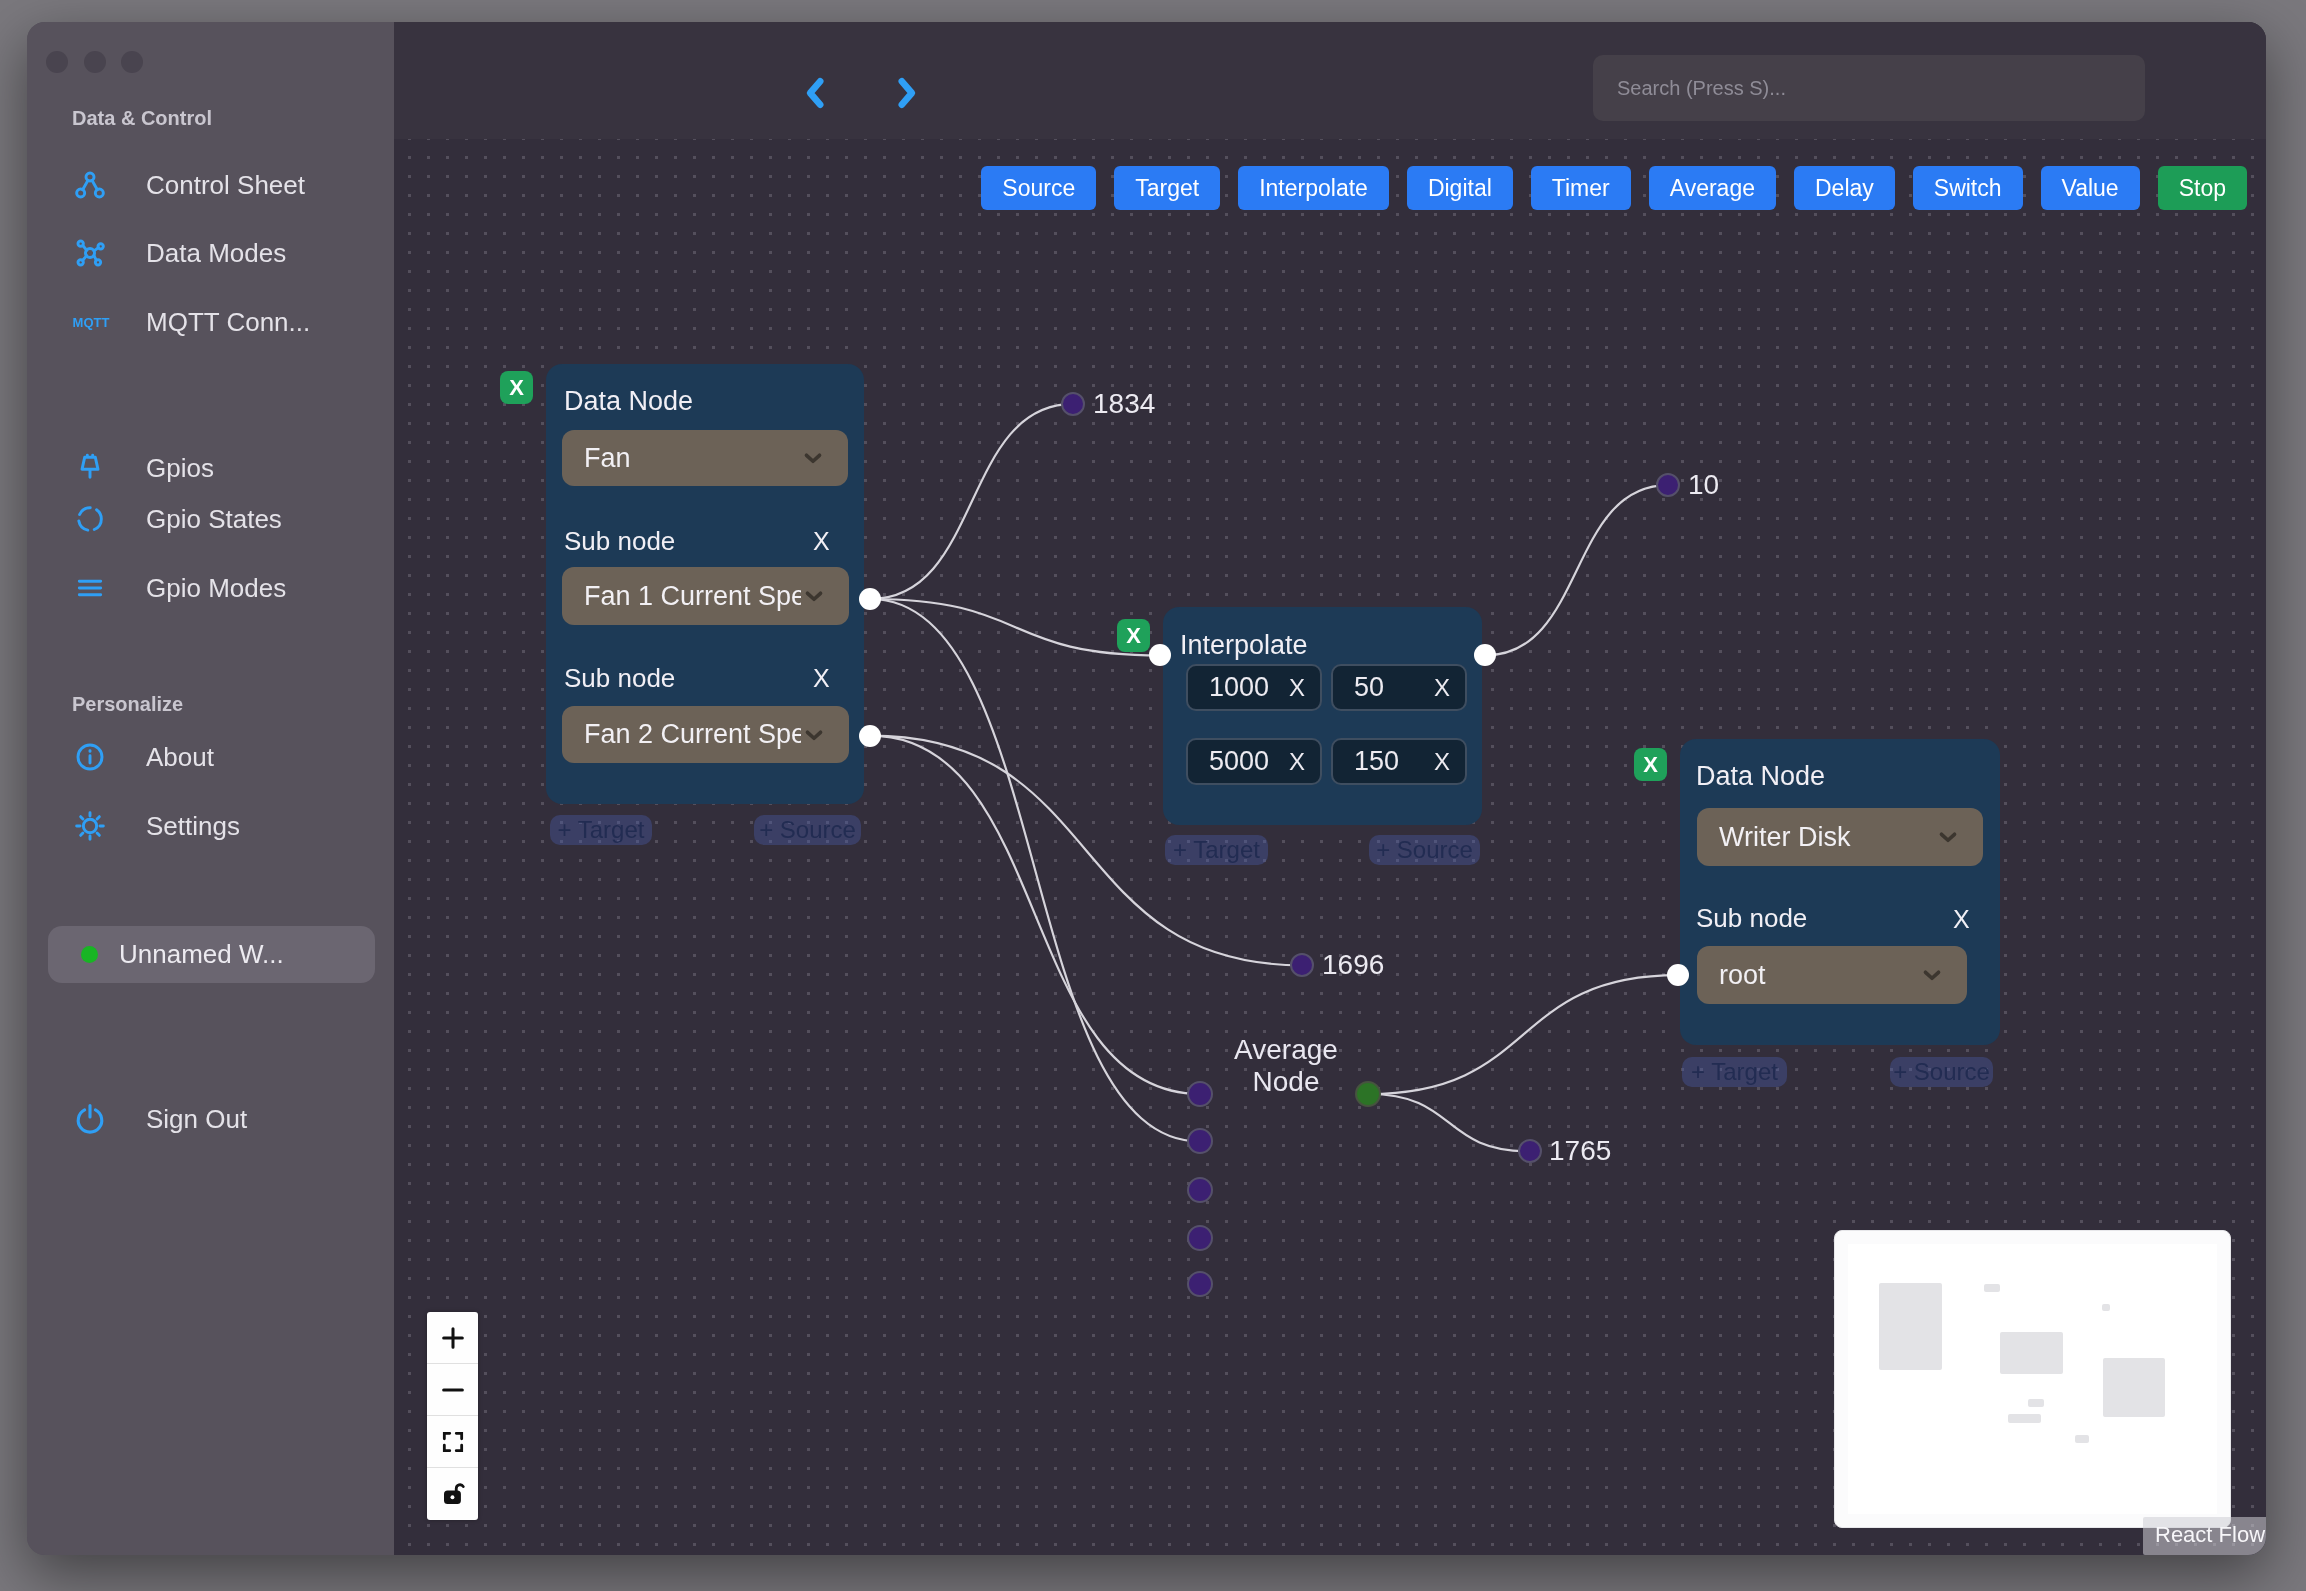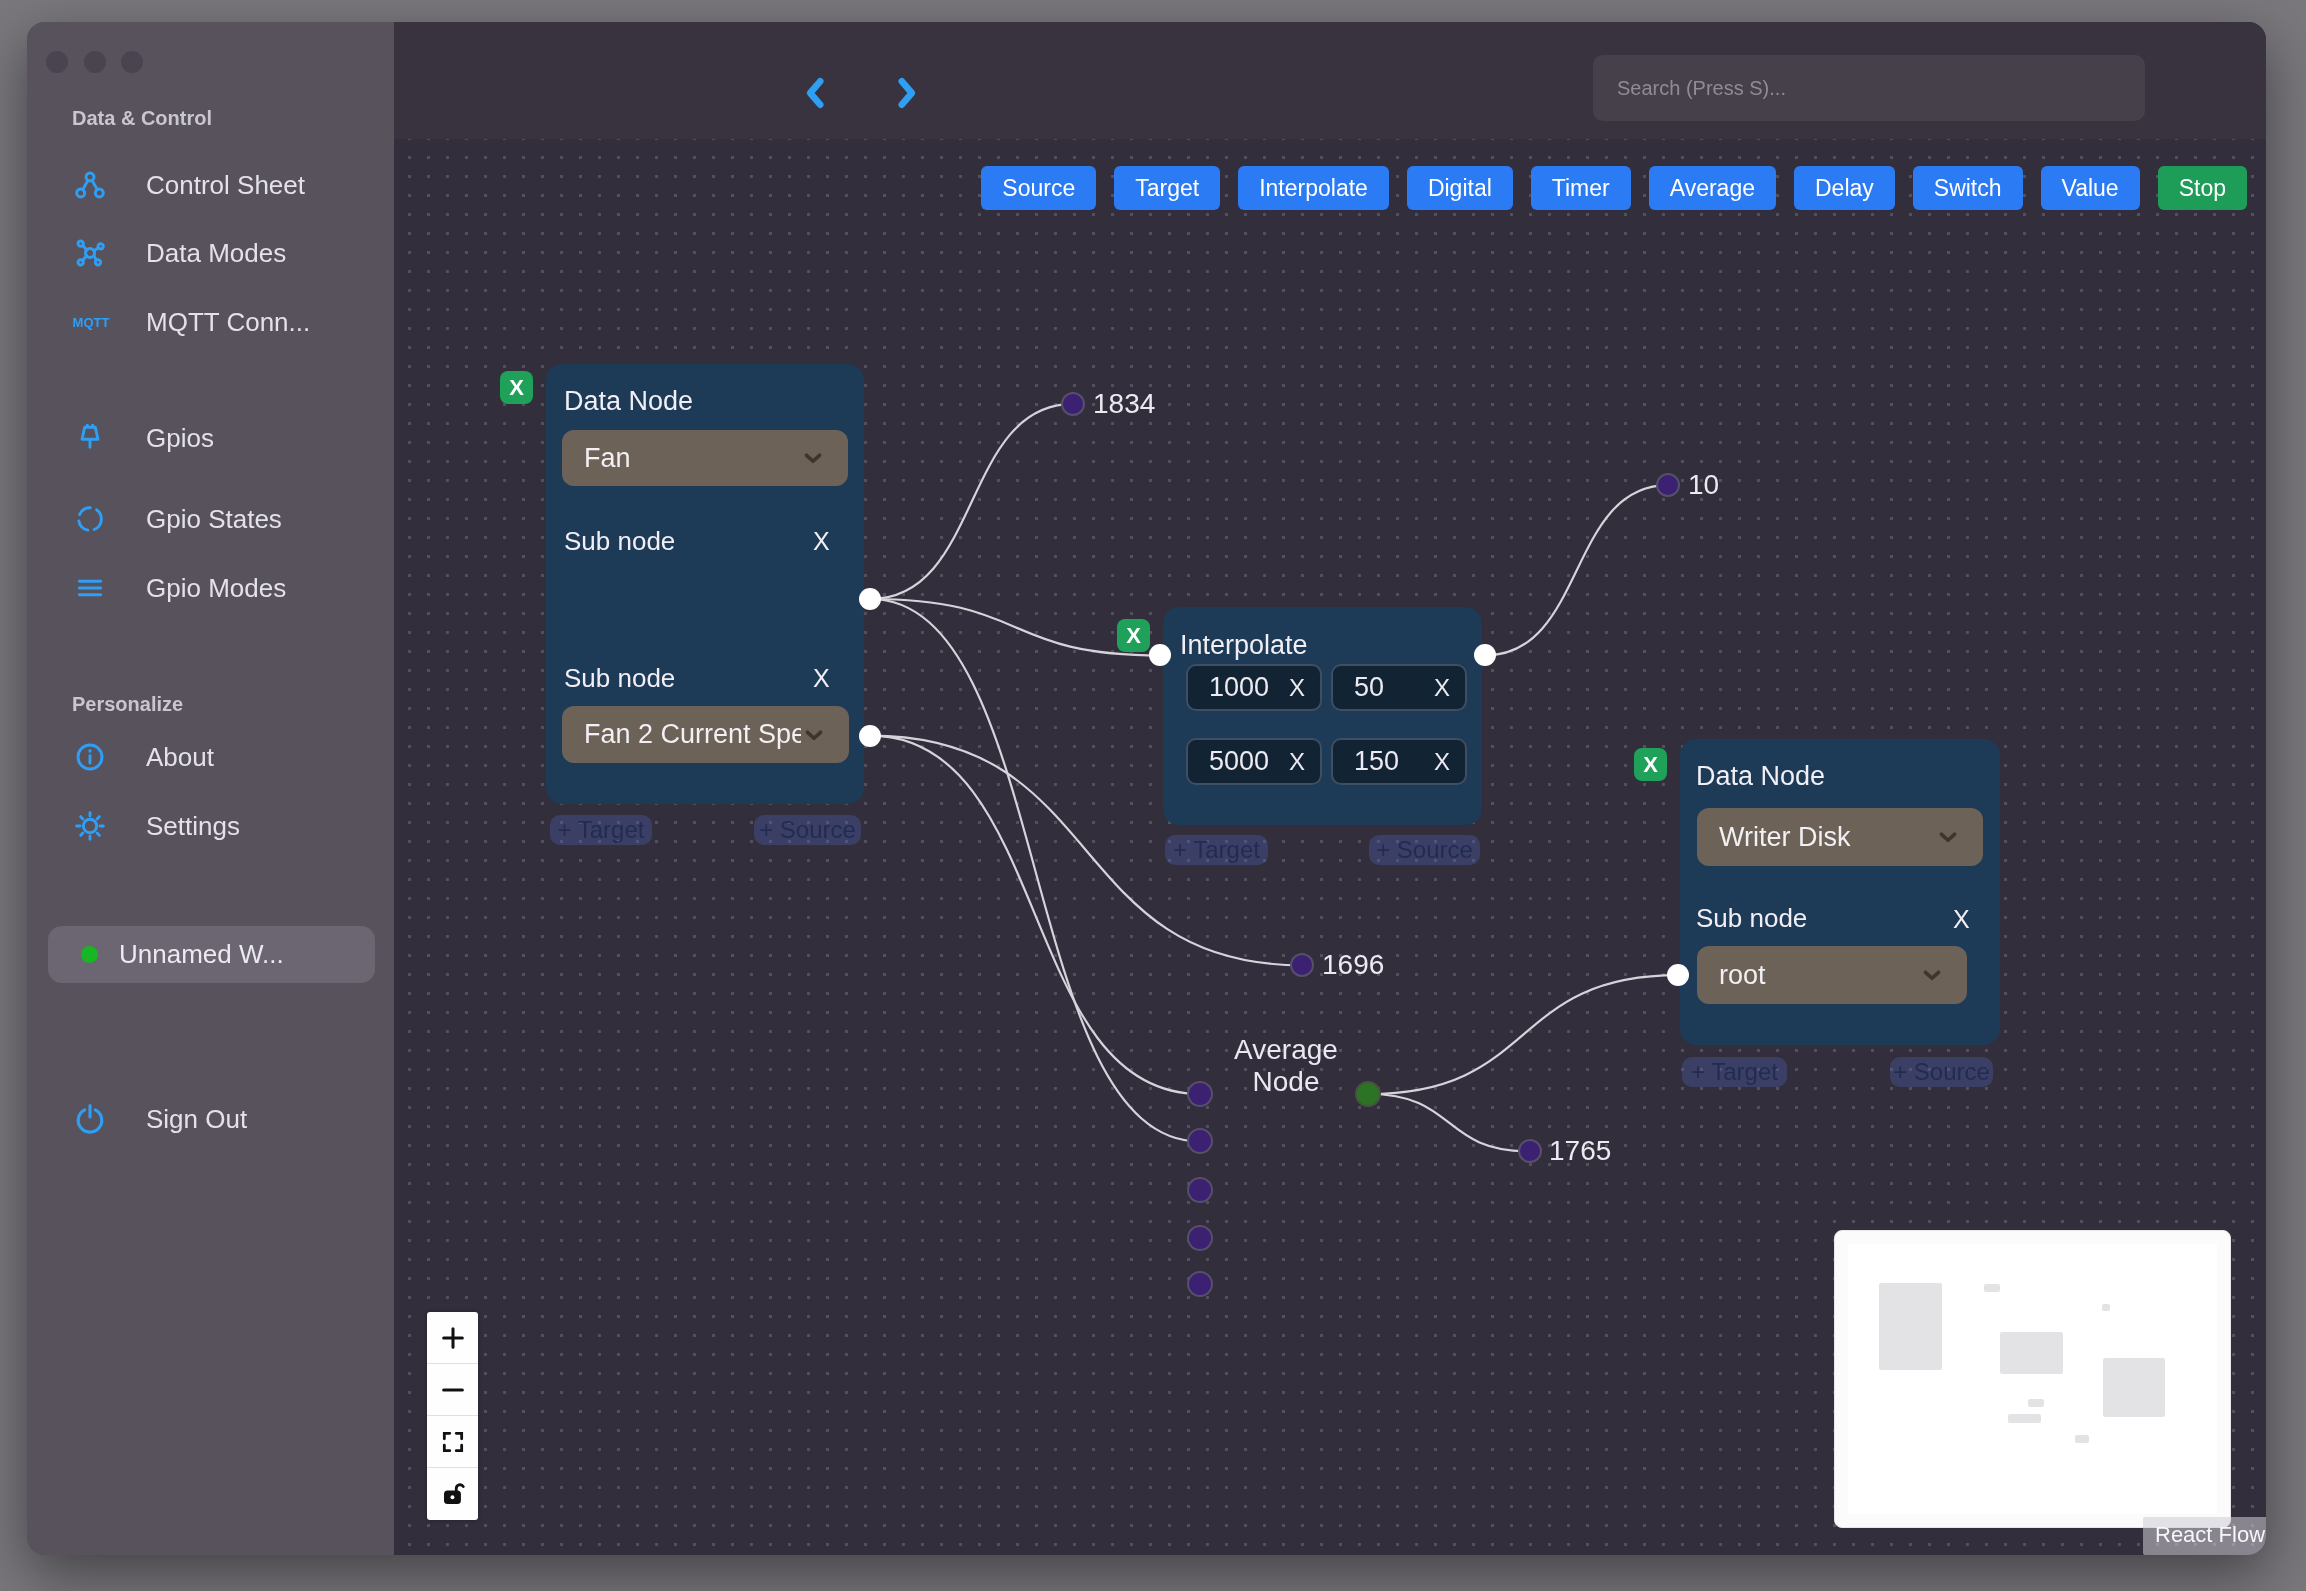--- a/index.html
+++ b/index.html
@@ -139,21 +139,21 @@
           </svg>
       </span>
       <span class="lbl">Data Modes</span>
     </div>
 
     <div class="side-item" style="top:280px">
       <span class="side-icon mqtt-ic"><span class="mqtt-sq"></span>MQTT</span>
       <span class="lbl">MQTT Conn...</span>
     </div>
 
-    <div class="side-item" style="top:396px">
+    <div class="side-item" style="top:426px">
       <span class="side-icon">
         <svg width="32" height="32" viewBox="0 0 24 24">
             <path d="M8 4 h8 l2 9 h-12 z M12 13 v6 M10 4 v-1.5 M14 4 v-1.5"></path>
           </svg>
       </span>
       <span class="lbl">Gpios</span>
     </div>
 
     <div class="side-item" style="top:477px">
       <span class="side-icon">
@@ -257,20 +257,26 @@
         <div class="node" style="left:546px; top:364px; width:318px; height:440px">
           <div class="node-title" style="left:18px; top:22px">Data Node</div>
           <div class="select" style="left:16px; top:66px; width:286px; height:56px">
             <span class="sel-text">Fan</span>
             <svg width="26" height="26" viewBox="0 0 24 24">
                 <path d="M6 9.5 L12 15 L18 9.5"></path>
               </svg>
           </div>
           <div class="sub-label" style="left:18px; top:162px">Sub node</div>
           <div class="sub-x" style="left:267px; top:163px">X</div>
+          <div class="select" style="left:16px; top:203px; width:287px; height:58px">
+            <span class="sel-text">Fan 1 Current Spe</span>
+            <svg width="26" height="26" viewBox="0 0 24 24">
+                <path d="M6 9.5 L12 15 L18 9.5"></path>
+              </svg>
+          </div>
           <div class="sub-label" style="left:18px; top:299px">Sub node</div>
           <div class="sub-x" style="left:267px; top:300px">X</div>
           <div class="select" style="left:16px; top:342px; width:287px; height:57px">
             <span class="sel-text">Fan 2 Current Spe</span>
             <svg width="26" height="26" viewBox="0 0 24 24">
                 <path d="M6 9.5 L12 15 L18 9.5"></path>
               </svg>
           </div>
         </div>
         <div class="pill-btn" style="left:550px; top:815px; width:102px">+ Target</div>

